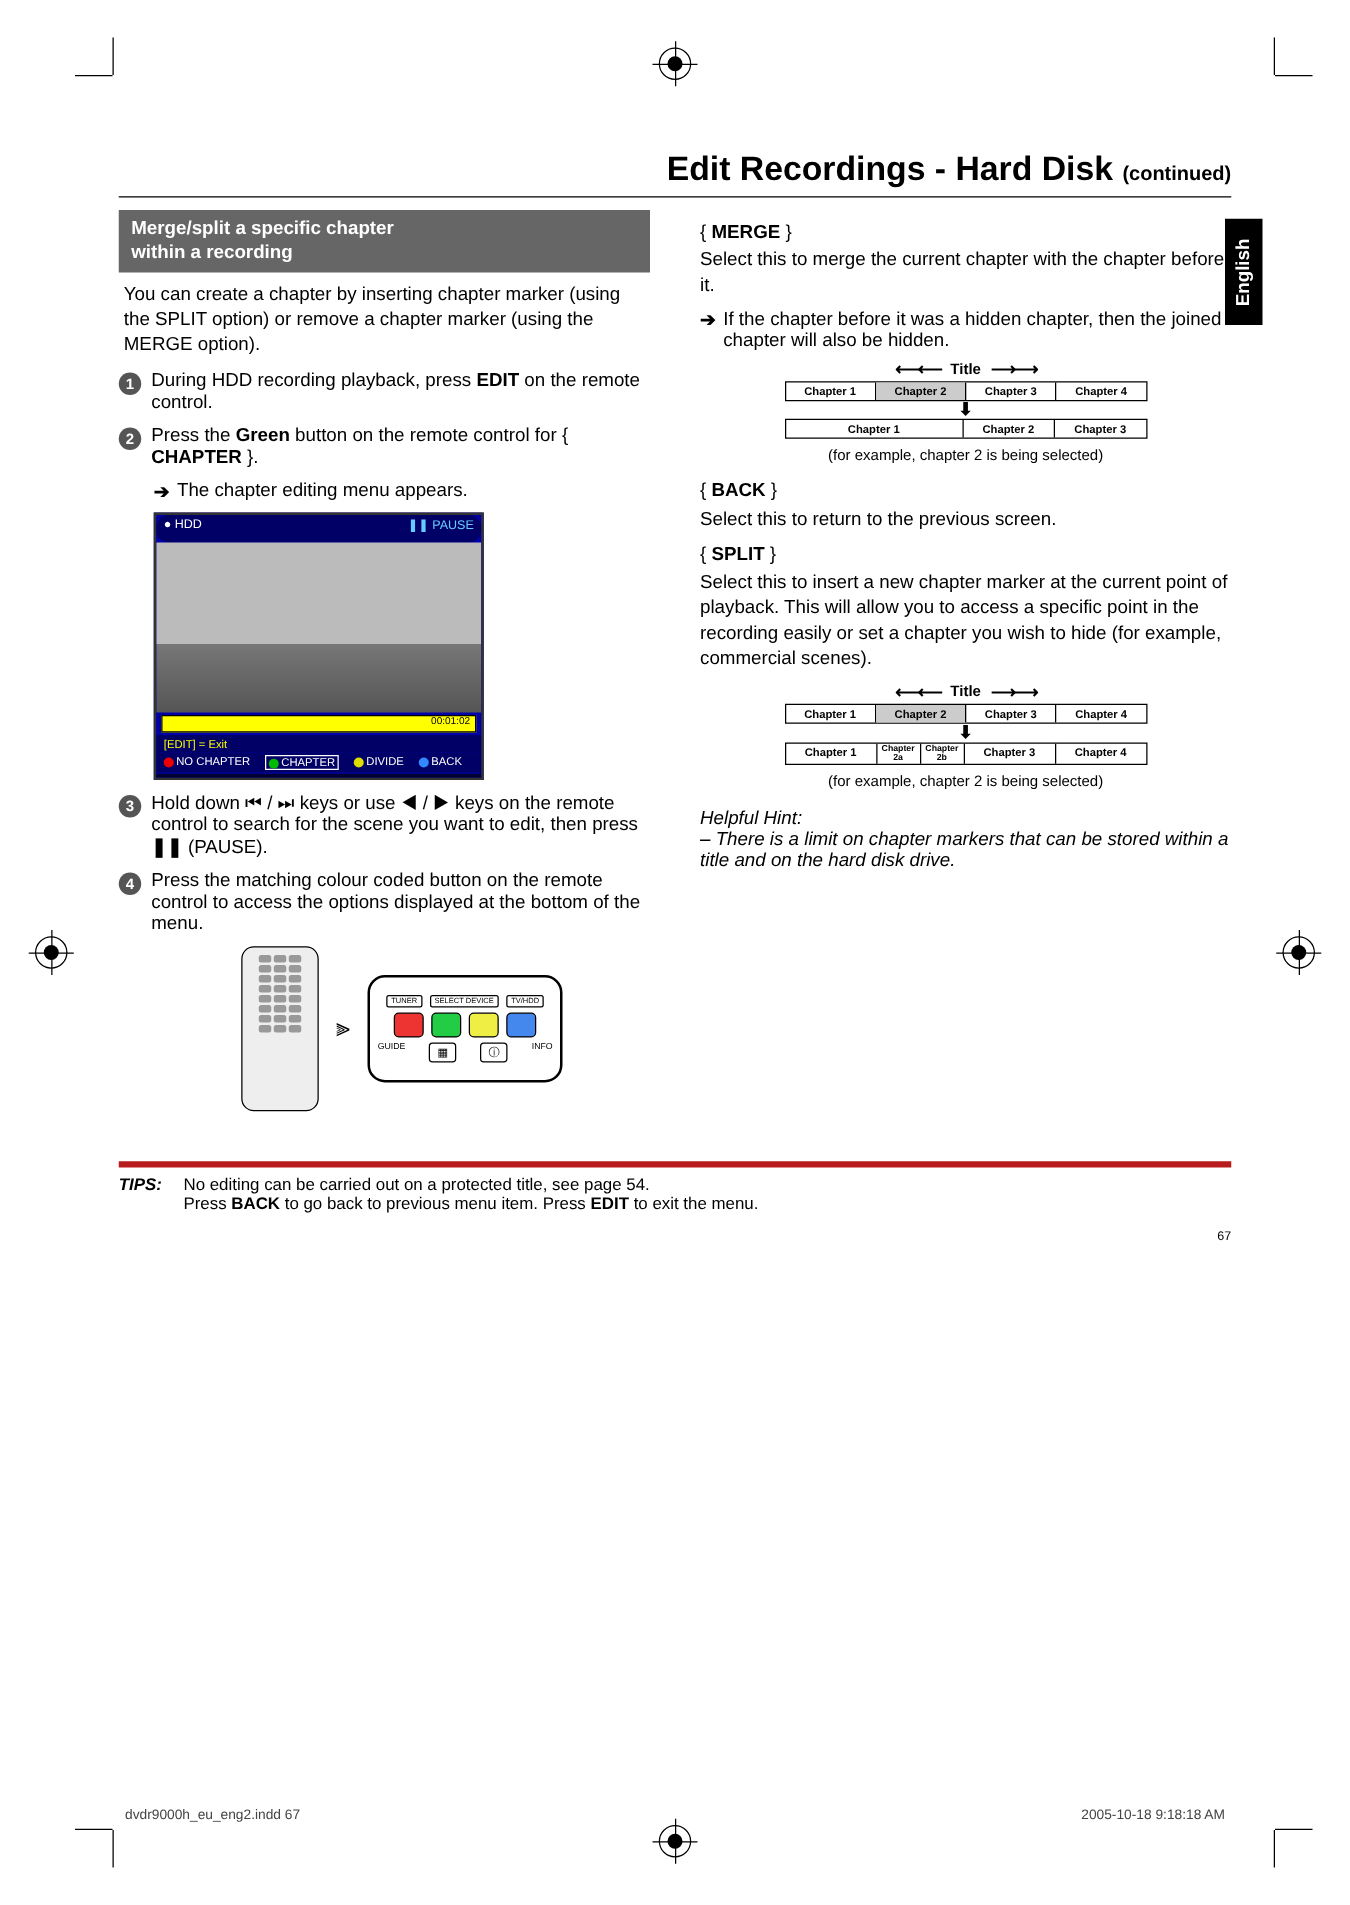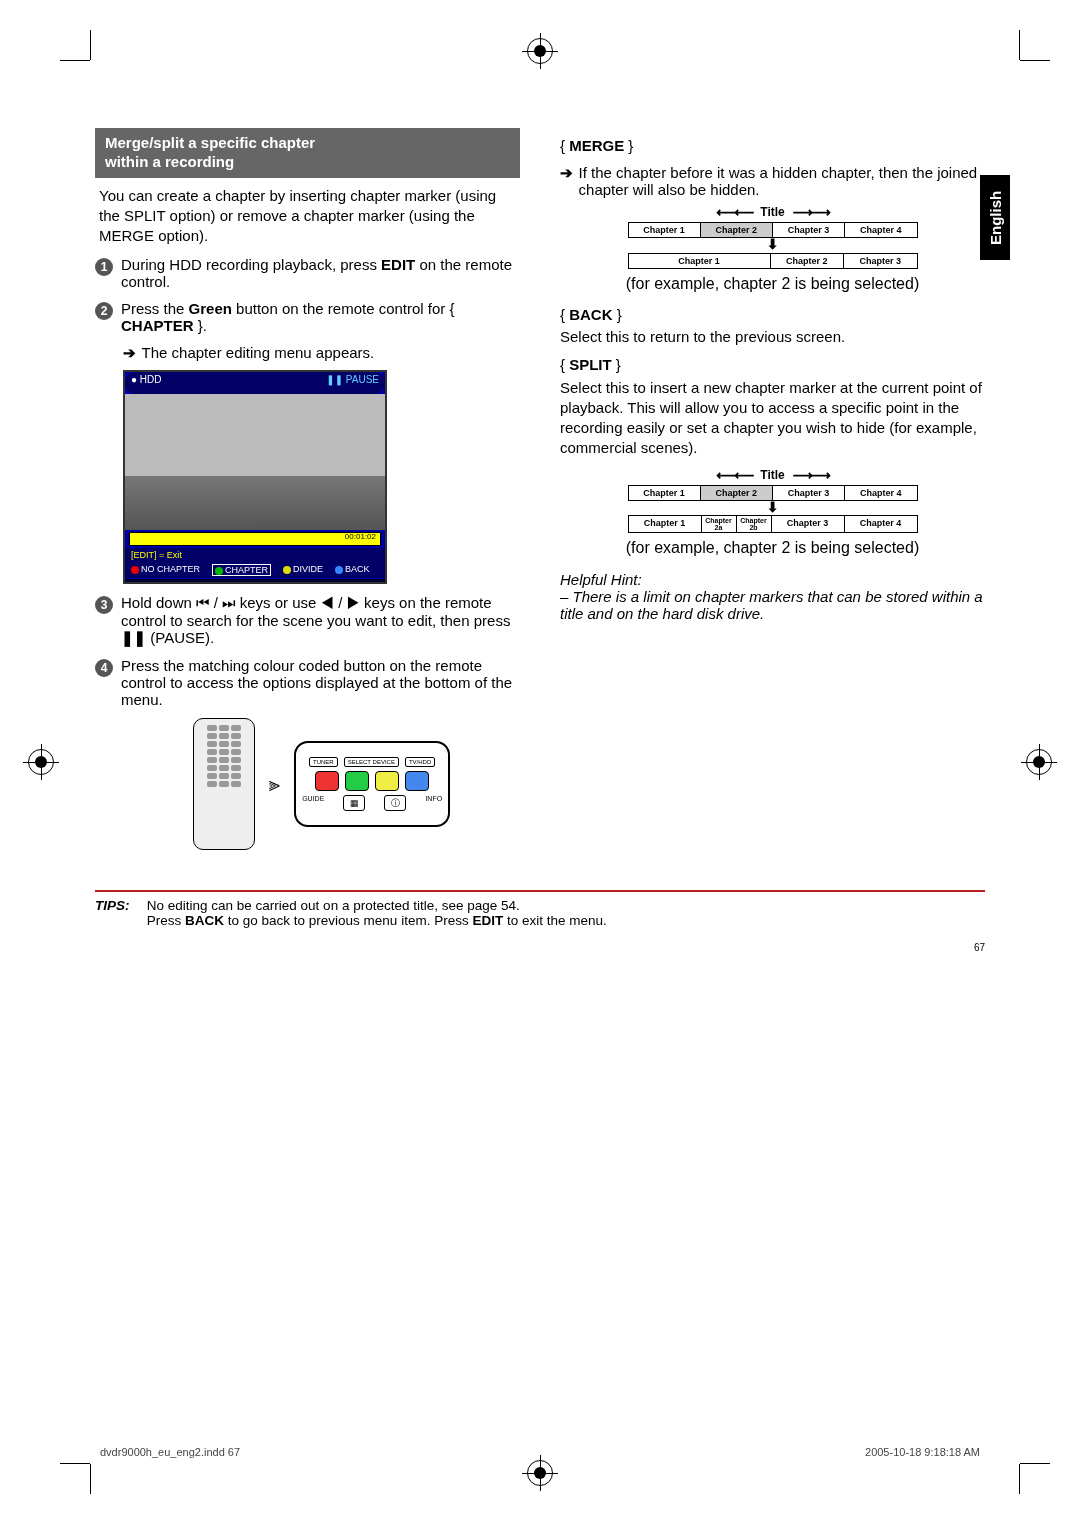--- a/index.html
+++ b/index.html
@@ -103,40 +103,40 @@
 
   .title-diagram { margin: 6px auto; width: 290px; font-size:10px; font-weight:bold; text-align:center;}
   .td-top { display:flex; align-items:center; justify-content:center; gap:8px; margin-bottom:2px;}
   .td-arrow-l, .td-arrow-r { font-size:14px; letter-spacing:-2px;}
   .td-row { display:flex; border:1px solid #000;}
   .td-cell { flex:1; border-right:1px solid #000; padding:2px 2px; font-size:9px;}
   .td-cell:last-child{border-right:none;}
   .td-sel { background:#ccc;}
   .td-merge-arrow { text-align:center; font-size:14px; line-height:0.9;}
   .td-row2 { display:flex; border:1px solid #000; margin-top:2px;}
-  .caption { font-size: 16px; text-align:center; margin: 6px 0 12px 0;}
+  .caption { font-size: 12px; text-align:center; margin: 6px 0 12px 0;}
 
   .hint { font-style: italic; margin-top: 14px;}
   .hint-title { font-style: italic;}
 
   .remote-row { display:flex; align-items:center; justify-content:center; gap:14px; margin:10px 0 0 28px;}
   .remote { width:60px; height:130px; border:1px solid #000; border-radius:10px; background:#eee; position:relative;}
   .remote .btns { position:absolute; top:6px; left:50%; transform:translateX(-50%); display:grid; grid-template-columns:repeat(3,10px); gap:2px;}
   .remote .b { width:10px;height:6px;background:#999;border-radius:2px;}
   .point-hand { font-size:20px;}
   .color-pad { width:140px; height:70px; border:2px solid #000; border-radius:14px; background:#fff; display:flex; flex-direction:column; align-items:center; justify-content:center; gap:4px; padding:6px;}
   .cpad-top { display:flex; gap:6px; font-size:6px;}
   .cpad-top div{border:1px solid #000; padding:1px 3px; border-radius:2px;}
   .cpad-colors { display:flex; gap:6px;}
   .cbtn { width:22px;height:18px; border:1px solid #000; border-radius:4px;}
   .c-red{background:#e33;} .c-grn{background:#2c4;} .c-yel{background:#ee4;} .c-blu{background:#48e;}
   .cpad-bot { display:flex; justify-content:space-between; width:100%; font-size:7px; padding:0 6px;}
   .sq-btn{width:20px;height:14px;border:1px solid #000;border-radius:3px;display:flex;align-items:center;justify-content:center;font-size:9px;}
 
-  .tips-line { border-top: 2px solid #b91c1c; margin-top: 40px; padding-top: 6px; font-size: 13.5px;}
+  .tips-line { border-top: 5px solid #b91c1c; margin-top: 40px; padding-top: 6px; font-size: 13.5px;}
   .tips-label { font-weight: bold; font-style: italic; display:inline-block; width:48px;}
   .page-num { text-align: right; font-size: 10px; margin-top: 14px;}
 
   .footer-meta { position:absolute; bottom: 66px; left: 100px; right: 100px; display:flex; justify-content:space-between; font-size: 11px; color:#444;align-items:center;}
 
   
   .td-merge-after .td-cell.wide { flex:2; }
   .td-split-after .td-cell.half { flex:0.5; font-size:7px; padding:1px 0;}
   .td-title { font-size:12px; font-weight:bold;}
 </style>
@@ -170,20 +170,24 @@
 <div class="reg-mark reg-bottom">
     <div class="reg-cross-h" style="position:absolute;"></div>
     <div class="reg-cross-v" style="position:absolute;"></div>
     <div class="reg-inner"></div>
   </div>
 
 <div class="lang-tab">English</div>
 
 <div class="page">
 
+  <h1 class="page-title">
+    <span>Edit Recordings - Hard Disk</span>
+    <span class="small">(continued)</span>
+  </h1>
 
   <div class="cols">
 
     <div class="col">
       <div class="callout">
         <span>Merge/split a specific chapter</span><br>
         <span>within a recording</span>
       </div>
 
       <p style="margin-left:4px;">You can create a chapter by inserting chapter marker (using the SPLIT option) or remove a chapter marker (using the MERGE option).</p>
@@ -290,20 +294,21 @@
             <div class="sq-btn">ⓘ</div>
             <span>INFO</span>
           </div>
         </div>
       </div>
 
     </div>
 
     <div class="col">
       <p>{ <span class="bracket-term">MERGE</span> }</p>
+      <p style="margin-top:-6px;">Select this to merge the current chapter with the chapter before it.</p>
       <div class="indent-arrow" style="margin-left:0;">
         <span class="arrow-r">➔</span>
         <span>If the chapter before it was a hidden chapter, then the joined chapter will also be hidden.</span>
       </div>
 
       <div class="title-diagram">
         <div class="td-top">
           <span class="td-arrow-l">⟵⟵</span>
           <span class="td-title">Title</span>
           <span class="td-arrow-r">⟶⟶</span>

